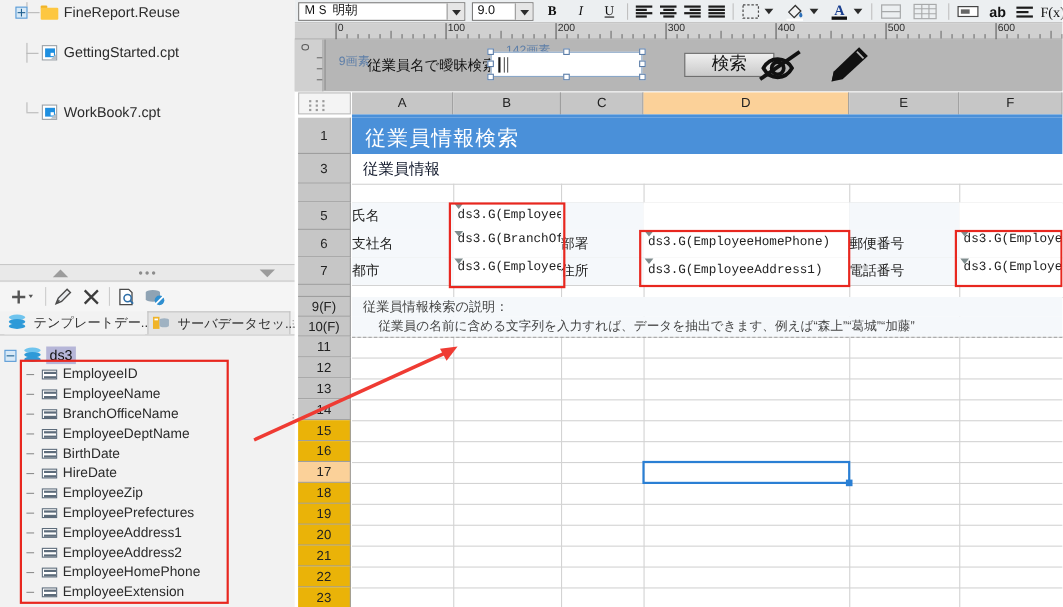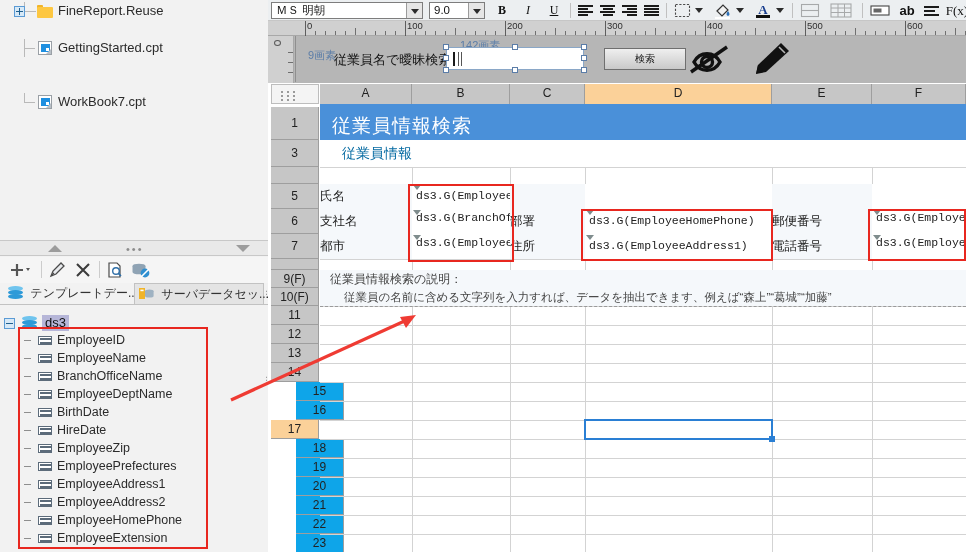--- a/index.html
+++ b/index.html
@@ -114,38 +114,38 @@
               border-left:1px solid #8f8f8f;box-sizing:border-box;}
   #lbl-search{position:absolute;left:38px;top:15px;font-size:13px;color:#111;white-space:nowrap;}
   #dim-142{position:absolute;left:164px;top:2px;font-size:11px;color:#5b7da8;white-space:nowrap;}
   #dim-9{position:absolute;left:12px;top:12px;font-size:11px;color:#5b7da8;white-space:nowrap;}
   #inputbox{position:absolute;left:150px;top:11px;width:138px;height:23px;background:#fff;
             border:1px solid #8aa7c7;box-sizing:border-box;}
   #caret{position:absolute;left:6px;top:4px;width:2px;height:14px;background:#1a1a1a;}
   #caret2{position:absolute;left:11px;top:4px;width:1px;height:14px;background:#555;}
   #caret3{position:absolute;left:14px;top:4px;width:1px;height:14px;background:#555;}
   .handle{position:absolute;width:6px;height:6px;background:#fff;border:1px solid #5b7da8;box-sizing:border-box;}
-  #btn-kensaku{position:absolute;left:308px;top:12px;width:82px;height:22px;
+  #btn-kensaku{position:absolute;left:326px;top:12px;width:82px;height:22px;
                background:linear-gradient(#efefef,#c9c9c9);border:1px solid #6f6f6f;box-sizing:border-box;
-               text-align:center;line-height:20px;font-size:10px;color:#111;}
+               text-align:center;line-height:20px;font-size:16px;color:#111;}
   #eyeoff{position:absolute;left:392px;top:6px;width:50px;height:34px;}
   #pencil{position:absolute;left:455px;top:5px;width:42px;height:36px;}
 
   
   #sheet{position:absolute;left:0;top:84px;width:698px;height:468px;background:#fff;}
   #corner{position:absolute;left:3px;top:0;width:48px;height:20px;background:#f4f4f4;border:1px solid #bdbdbd;box-sizing:border-box;}
   #corner .dg{position:absolute;left:9px;top:6px;width:30px;height:9px;}
   #corner .dg span{position:absolute;width:2px;height:2px;background:#9a9a9a;}
   .colhdr{position:absolute;top:0;height:20px;background:#c6c6c6;border-right:1px solid #9e9e9e;
           box-sizing:border-box;text-align:center;line-height:19px;font-size:12px;color:#222;}
   .colhdr.sel{background:#fbd199;}
   #colhdr-underline{position:absolute;left:52px;top:20px;width:646px;height:3px;background:#4a90d9;}
   .rowhdr{position:absolute;left:3px;width:48px;background:#c6c6c6;border-bottom:1px solid #9e9e9e;
           border-right:1px solid #9e9e9e;box-sizing:border-box;text-align:center;font-size:12px;color:#222;}
-  .rowhdr.light{background:#0ea5e9;margin-left:25px;}
+  .rowhdr.light{background:#eab308;}
   .rowhdr.sel{background:#fbd199;}
   .cell{position:absolute;box-sizing:border-box;font-size:12.5px;color:#222;overflow:hidden;white-space:nowrap;}
   .gl-h{position:absolute;height:1px;background:#d3d3d3;}
   .gl-v{position:absolute;width:1px;background:#d3d3d3;}
   #title-band{position:absolute;left:52px;top:23px;width:646px;height:33px;background:#4a90d9;}
   #title-text{position:absolute;left:12px;top:6px;font-size:19px;color:#fff;letter-spacing:1px;}
   .lblcell{text-align:left;padding-right:9px;line-height:24px;}
   .datacell{padding-left:4px;line-height:24px;font-family:"Liberation Mono","DejaVu Sans Mono",monospace;font-size:11.5px;}
   .greenmark{position:absolute;left:1px;top:1px;width:0;height:0;
       border-left:4px solid transparent;border-right:4px solid transparent;border-top:5px solid #7f8c8d;}
@@ -630,21 +630,21 @@
       <div class="gl-v" style="left:504px;top:83px;height:386px;"></div>
       <div class="gl-v" style="left:604px;top:83px;height:386px;"></div>
 
       <div class="dashedline" style="left:52px;top:186px;width:646px;"></div>
       <div class="dashedline" style="left:52px;top:222px;width:646px;"></div>
 
       <div id="title-band">
         <div id="title-text">従業員情報検索</div>
       </div>
 
-      <div class="cell" style="left:52px;top:56px;width:646px;height:27px;padding-left:22px;line-height:27px;font-size:14px;color:#0369a1;">従業員情報</div>
+      <div class="cell" style="left:52px;top:56px;width:646px;height:27px;padding-left:10px;line-height:27px;font-size:14px;color:#0f172a;">従業員情報</div>
 
       <div class="cell lblcell" style="left:52px;top:100px;width:92px;height:25px;background:#f5f8fb;">氏名</div>
       <div class="cell datacell" style="left:144px;top:100px;width:98px;height:25px;background:#ffffff;">
         <span class="greenmark"></span>
         <span>ds3.G(EmployeeName)</span>
       </div>
       <div class="cell" style="left:242px;top:100px;width:75px;height:25px;background:#f5f8fb;"></div>
       <div class="cell" style="left:317px;top:100px;width:187px;height:25px;background:#ffffff;"></div>
       <div class="cell" style="left:504px;top:100px;width:100px;height:25px;background:#f5f8fb;"></div>
       <div class="cell" style="left:604px;top:100px;width:94px;height:25px;background:#ffffff;"></div>

